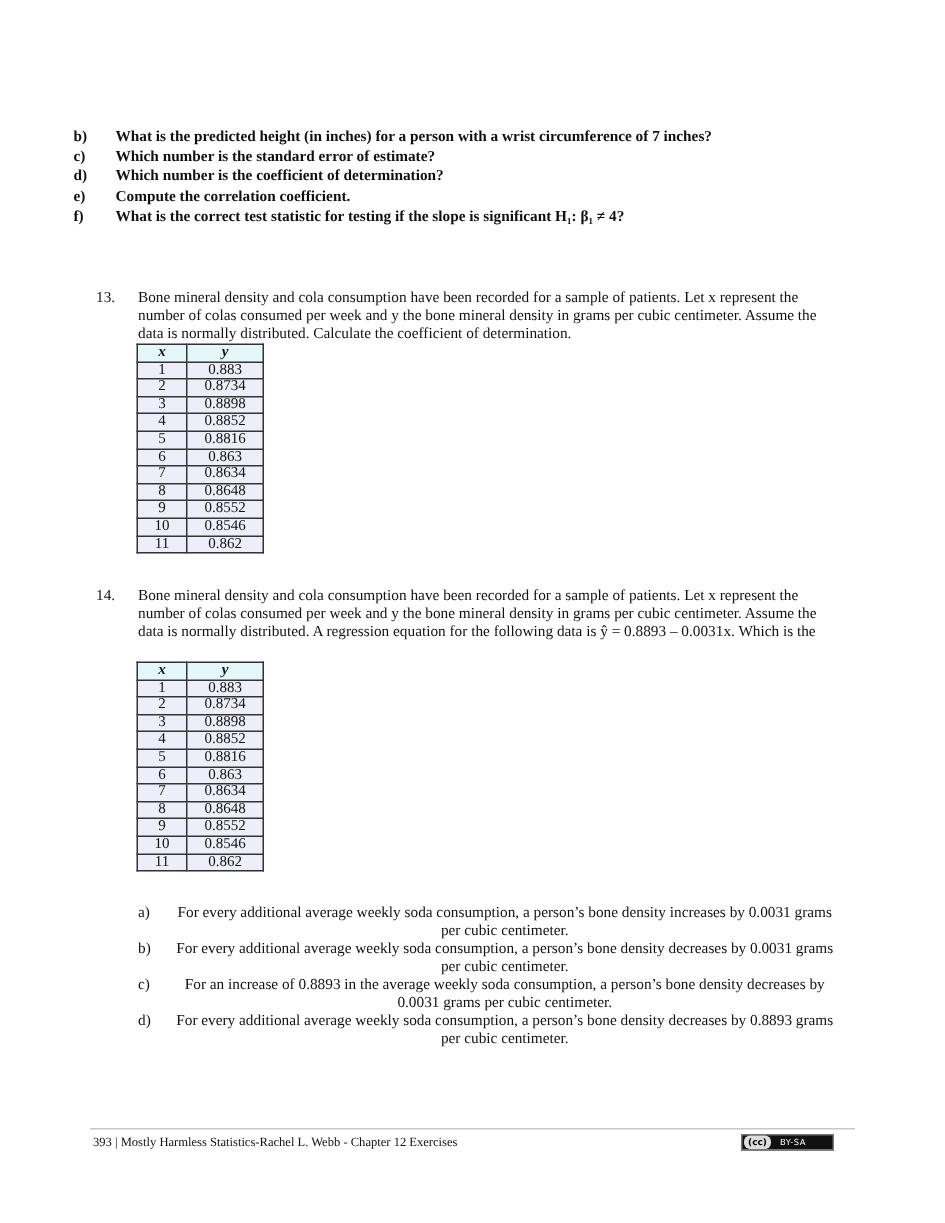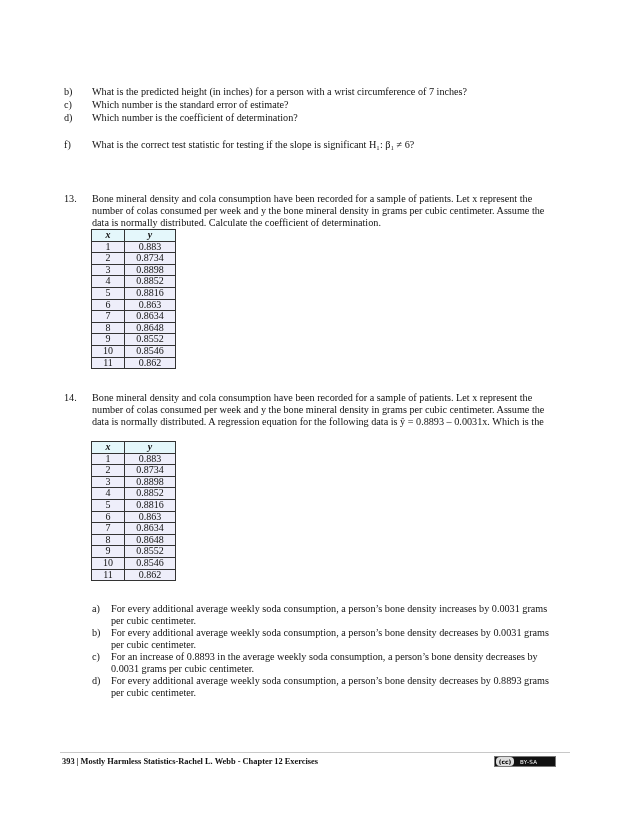--- a/index.html
+++ b/index.html
@@ -1,58 +1,59 @@
 <!DOCTYPE html>
 <html><head>
 <meta charset="utf-8">
 <style>
   html, body { margin: 0; padding: 0; }
   body {
     width: 630px; height: 815px; background: #ffffff; position: relative; overflow: hidden;
     font-family: "Liberation Serif", "DejaVu Serif", serif; color: #111; font-size: 10.2px;
   }
   .page { position: absolute; left: 0; top: 0; width: 630px; height: 815px; }
-  .qline { position: absolute; left: 64px; white-space: nowrap; line-height: 12px; }
+  .qline { position: absolute; left: 49px; white-space: nowrap; line-height: 12px; font-weight: bold; }
   .qline .lbl { display: inline-block; width: 28px; }
   .para { position: absolute; left: 64px; width: 500px; line-height: 12px; }
   .para .num { position: absolute; left: 0; top: 0; }
   .para .body { margin-left: 28px; font-family: Liberation Serif, serif; }
   table.dt {
     position: absolute; left: 91px; border-collapse: collapse; font-size: 10px;
     border: 1.2px solid #222;
   }
   table.dt th, table.dt td {
     border: 1px solid #333; height: 10.6px; padding: 0; line-height: 10.6px; text-align: center;
   }
   table.dt th { background: #e4f7fb; font-style: italic; font-weight: bold; }
   table.dt td { background: #eeeefa; }
   table.dt .cx { width: 32px; }
   table.dt .cy { width: 50px; }
   .choice { position: absolute; left: 92px; width: 470px; line-height: 12px; }
   .choice .lbl { position: absolute; left: 0; top: 0; }
-  .choice .txt { margin-left: 19px; }
+  .choice .txt { margin-left: 19px; text-align: center; }
   .footer-rule { position: absolute; left: 60px; top: 752px; width: 510px; height: 0; border-top: 1px solid #c8c8c8; }
-  .footer-text { position: absolute; left: 62px; top: 757px; font-weight: bold; font-size: 8.4px; white-space: nowrap; }
+  .footer-text { position: absolute; left: 62px; top: 757px; font-weight: normal; font-size: 8.4px; white-space: nowrap; }
   .cc-badge {
     position: absolute; left: 494px; top: 756px; width: 62px; height: 11px; background: #111;
     border: 1px solid #777; display: flex; align-items: center; box-sizing: border-box;
   }
   .cc-badge .cc { background: #ddd; color: #000; font-family: "DejaVu Sans", sans-serif; font-size: 6px; font-weight: bold;
     width: 18px; height: 9px; border-radius: 4px; text-align: center; line-height: 9px; margin-left: 1px; }
   .cc-badge .by { color: #fff; font-family: "DejaVu Sans", sans-serif; font-size: 5.6px; margin-left: 6px; letter-spacing: 0.3px; }
 </style>
 </head>
 <body>
 
 <div class="page">
 
   <div class="qline" style="top:86px"><span class="lbl">b)</span><span>What is the predicted height (in inches) for a person with a wrist circumference of 7 inches?</span></div>
   <div class="qline" style="top:99px"><span class="lbl">c)</span><span>Which number is the standard error of estimate?</span></div>
   <div class="qline" style="top:112px"><span class="lbl">d)</span><span>Which number is the coefficient of determination?</span></div>
-  <div class="qline" style="top:139px"><span class="lbl">f)</span><span>What is the correct test statistic for testing if the slope is significant H₁: β₁ ≠ 6?</span></div>
+  <div class="qline" style="top:126px"><span class="lbl">e)</span><span>Compute the correlation coefficient.</span></div>
+  <div class="qline" style="top:139px"><span class="lbl">f)</span><span>What is the correct test statistic for testing if the slope is significant H₁: β₁ ≠ 4?</span></div>
 
   <div class="para" style="top:193px">
     <span class="num">13.</span>
     <div class="body">
       <div>Bone mineral density and cola consumption have been recorded for a sample of patients. Let x represent the</div>
       <div>number of colas consumed per week and y the bone mineral density in grams per cubic centimeter. Assume the</div>
       <div>data is normally distributed. Calculate the coefficient of determination.</div>
     </div>
   </div>
 

